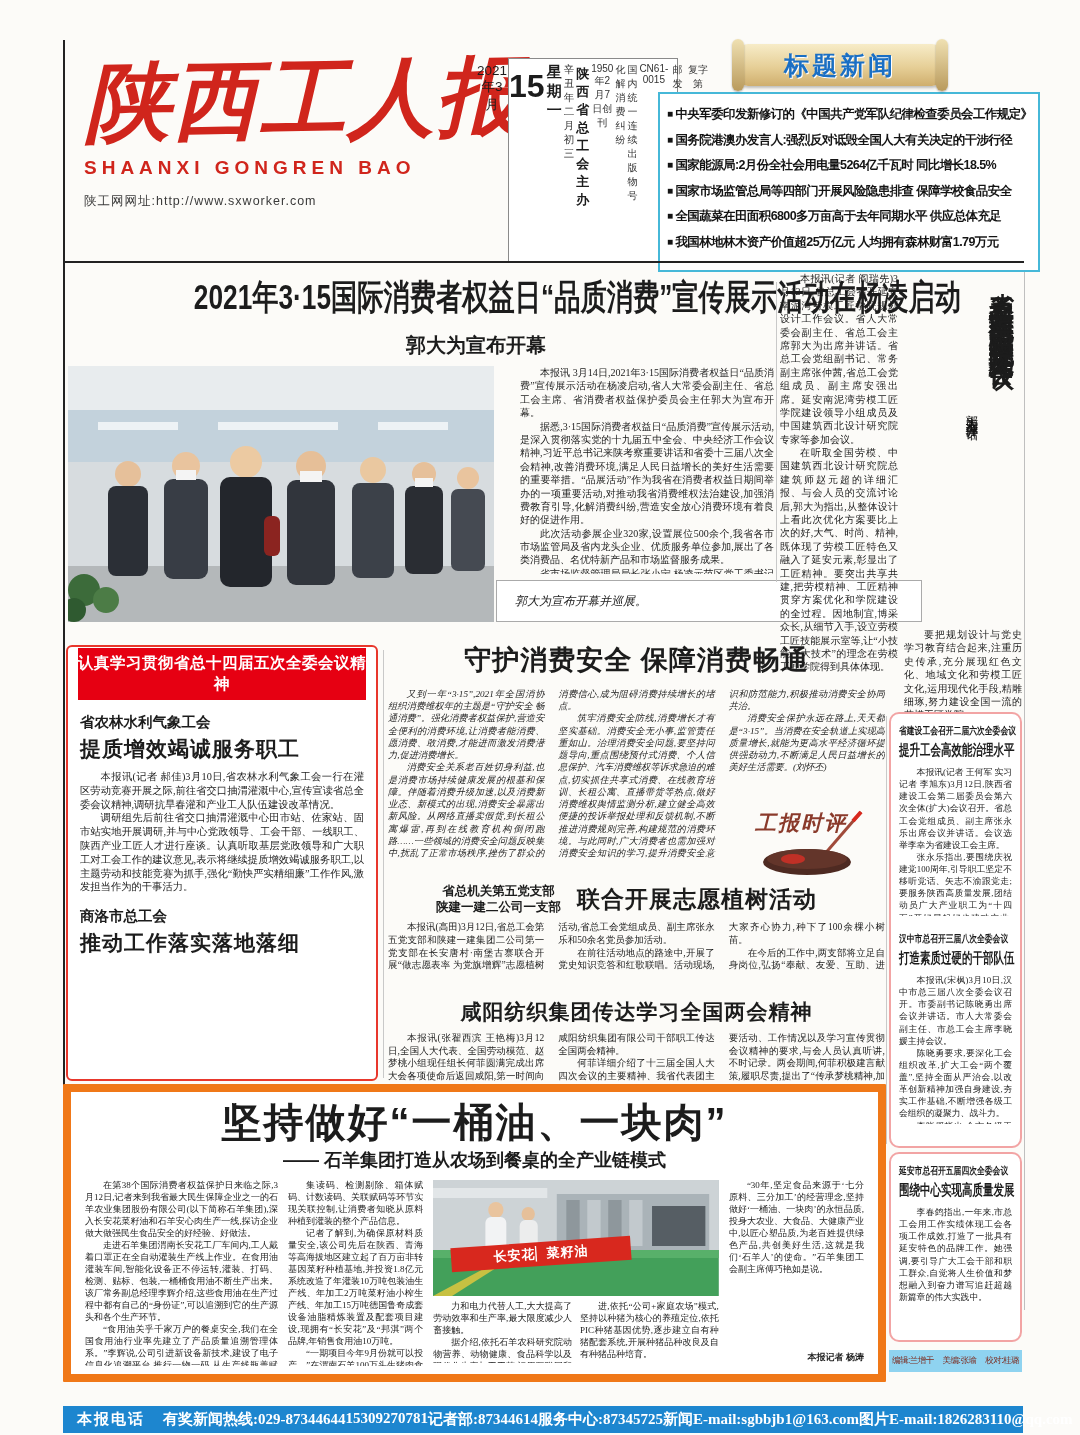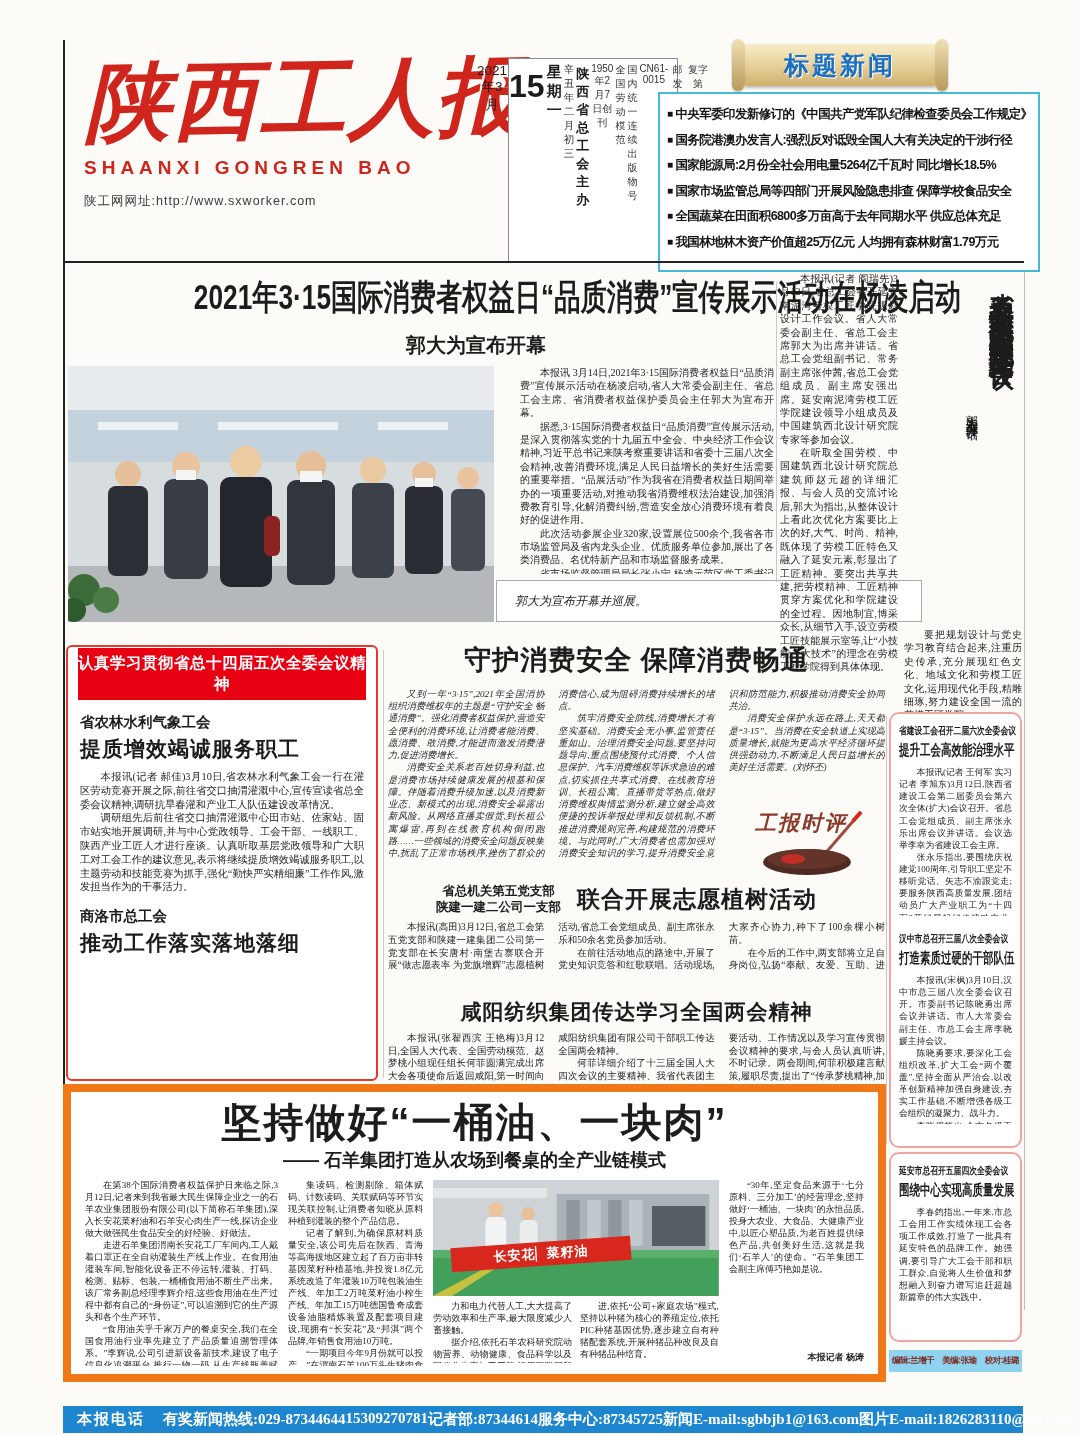--- a/index.html
+++ b/index.html
@@ -81,21 +81,21 @@
   .rbox{border:2px solid #f2a4a4;border-radius:10px;background:#fff;padding:10px 8px;box-sizing:border-box;overflow:hidden;}
   .rbox1{left:889px;top:712px;width:133px;height:436px;}
   .rbox2{left:889px;top:1152px;width:133px;height:190px;}
   .rb-kicker{font-size:10px;font-weight:bold;white-space:nowrap;transform:scaleX(0.78);transform-origin:left center;}
   .rb-headline{font-size:15px;font-weight:900;white-space:nowrap;transform:scaleX(0.70);transform-origin:left center;
                margin:3px 0 6px 0;}
   .rb-body{font-size:8.8px;line-height:1.38;max-height:150px;}
   .rb-gap{height:16px;}
   .editors{left:889px;top:1350px;width:133px;height:22px;background:#8fd3f0;display:flex;align-items:center;
            justify-content:space-between;padding:0 3px;box-sizing:border-box;
-           font-size:8.5px;font-weight:bold;color:#7c2a1e;letter-spacing:-0.5px;}
+           font-size:8.5px;font-weight:normal;color:#7c2a1e;letter-spacing:-0.5px;}
   
   .shiyang{left:63px;top:1084px;width:823px;height:298px;border:8px solid #f07818;border-radius:1px;
            background:#fff;box-sizing:border-box;padding:8px 14px;overflow:hidden;}
   .sy-headline{text-align:center;font-size:40px;font-weight:900;letter-spacing:2px;line-height:1.1;}
   .sy-subhead{text-align:center;font-size:18px;font-weight:bold;margin-top:4px;}
   .sy-cols{display:flex;gap:10px;margin-top:8px;height:186px;}
   .sy-c{height:186px;}
   .sy-c1{width:25%;} .sy-c2{width:17.5%;} .sy-mid{width:37%;display:flex;flex-direction:column;}
   .sy-c5{width:17.5%;}
   .sy-body{font-size:9px;line-height:1.33;}
@@ -128,21 +128,21 @@
     <div class="mast-site">陕工网网址:http://www.sxworker.com</div>
   </div>
 
   <div class="abs datebox">
     <div class="db-ym">2021年3月</div>
     <div class="db-day">15</div>
     <div class="db-week">星期一</div>
     <div class="db-lunar">辛丑年二月初三</div>
     <div class="db-org">陕西省总工会主办</div>
     <div class="db-small">1950年2月7日创刊</div>
-    <div class="db-small">全国劳动模范</div>
+    <div class="db-small">化解消费纠纷</div>
     <div class="db-small">国内统一连续出版物号</div>
     <div class="db-small">CN61-0015</div>
     <div class="db-small">邮发代号51-7</div>
     <div class="db-small">复字第7686期</div>
   </div>
 
   <div class="abs newsbox">
     <div class="news-items">
         <p class="news-item">中央军委印发新修订的《中国共产党军队纪律检查委员会工作规定》</p>
         <p class="news-item">国务院港澳办发言人:强烈反对诋毁全国人大有关决定的干涉行径</p>

